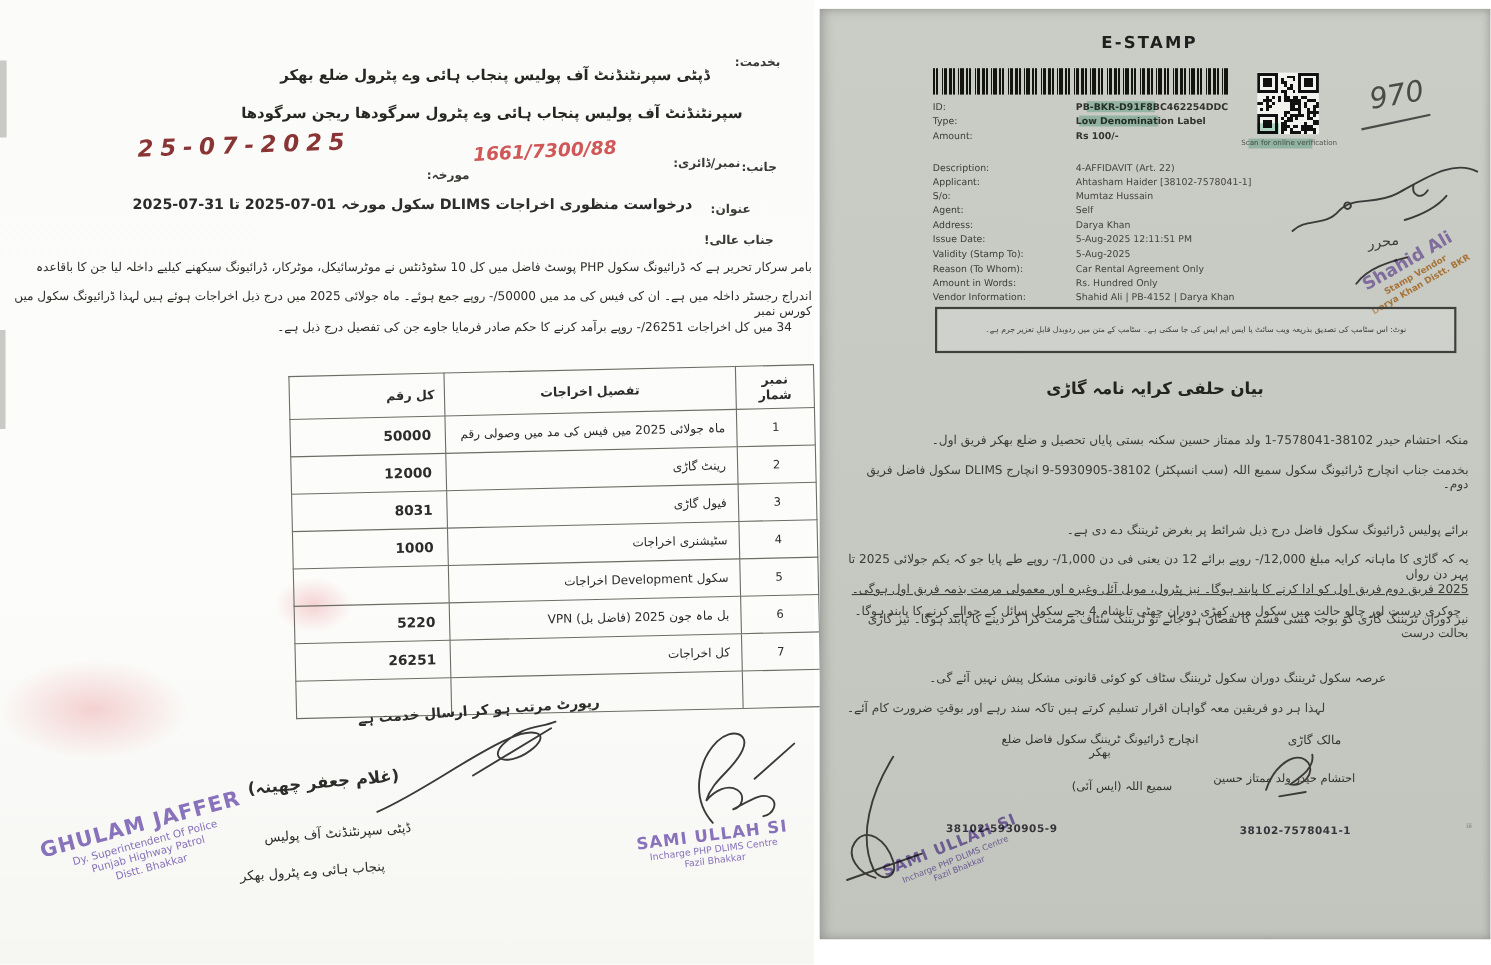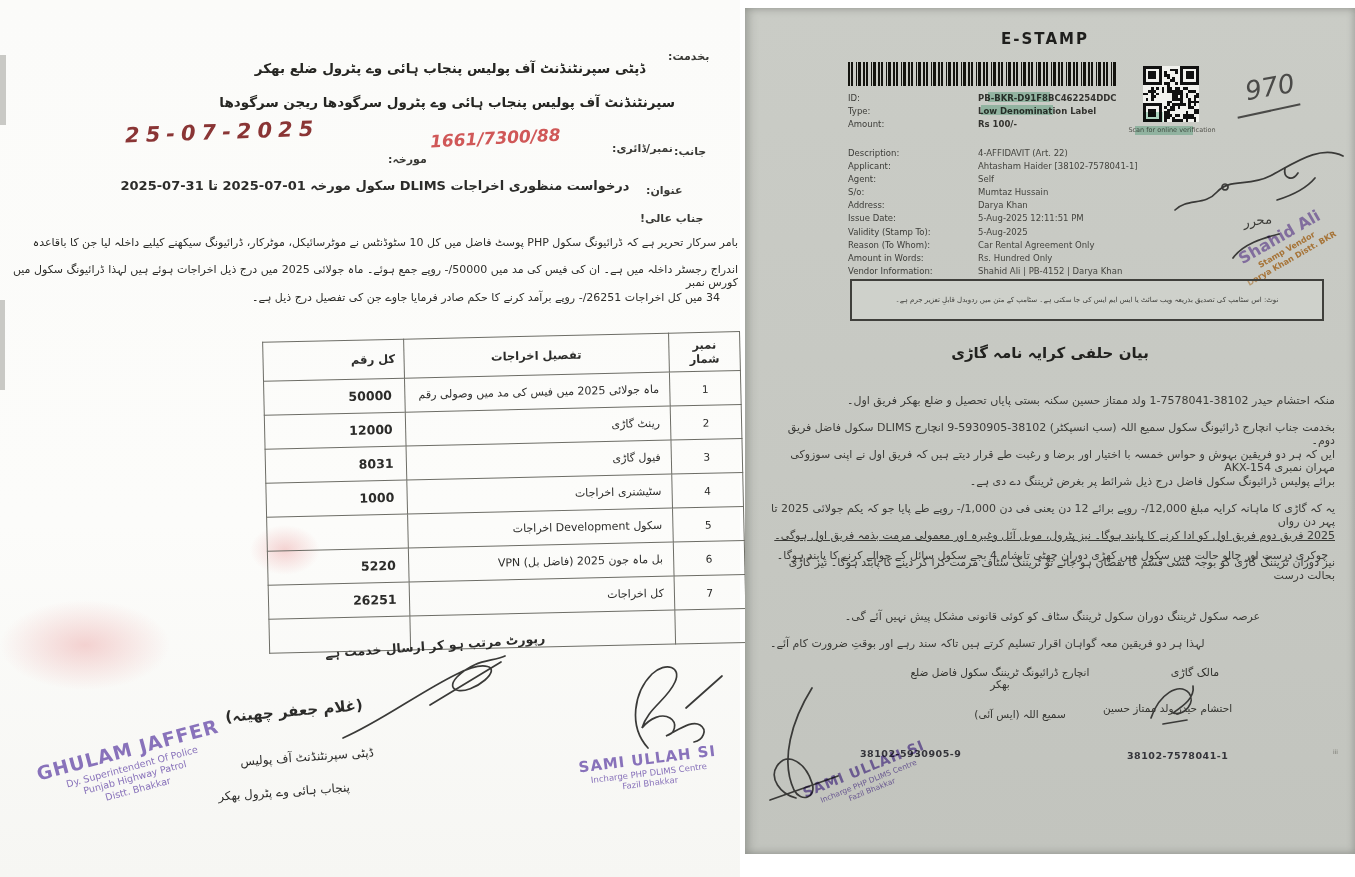--- a/index.html
+++ b/index.html
@@ -201,26 +201,26 @@
     <div class="abs" style="left:103px;top:139px;width:440px;">
       <div class="field-row">
           <span class="k">Description:</span>
           <span class="v">4-AFFIDAVIT (Art. 22)</span>
         </div>
       <div class="field-row">
           <span class="k">Applicant:</span>
           <span class="v">Ahtasham Haider [38102-7578041-1]</span>
         </div>
       <div class="field-row">
+          <span class="k">S/o:</span>
+          <span class="v">Mumtaz Hussain</span>
+        </div>
+      <div class="field-row">
           <span class="k">Agent:</span>
           <span class="v">Self</span>
-        </div>
-      <div class="field-row">
-          <span class="k">S/o:</span>
-          <span class="v">Mumtaz Hussain</span>
         </div>
       <div class="field-row">
           <span class="k">Address:</span>
           <span class="v">Darya Khan</span>
         </div>
       <div class="field-row">
           <span class="k">Issue Date:</span>
           <span class="v">5-Aug-2025 12:11:51 PM</span>
         </div>
       <div class="field-row">
@@ -400,21 +400,20 @@
       <div class="l2">Stamp Vendor</div>
       <div class="l2">Darya Khan Distt. BKR</div>
     </div>
 
     <div class="abs disclaimer rtl ctr" style="left:105px;top:271px;width:470px;height:38px;">نوٹ: اس سٹامپ کی تصدیق بذریعہ ویب سائٹ یا ایس ایم ایس کی جا سکتی ہے۔ سٹامپ کے متن میں ردوبدل قابلِ تعزیر جرم ہے۔</div>
 
     <div class="abs deed-title rtl ctr" style="left:175px;top:336px;width:260px;">بیان حلفی کرایہ نامہ گاڑی</div>
 
     <div class="abs para rtl" style="left:25px;top:386px;width:565px;">منکہ احتشام حیدر 38102-7578041-1 ولد ممتاز حسین سکنہ بستی پایاں تحصیل و ضلع بھکر فریق اول۔</div>
     <div class="abs para rtl" style="left:25px;top:413px;width:565px;">بخدمت جناب انچارج ڈرائیونگ سکول سمیع اللہ (سب انسپکٹر) 38102-5930905-9 انچارج DLIMS سکول فاضل فریق دوم۔</div>
-    <div class="abs para rtl" style="left:25px;top:440px;width:565px;">ایں کہ ہر دو فریقین بہوش و حواس خمسہ با اختیار اور برضا و رغبت طے قرار دیتے ہیں کہ فریق اول نے اپنی سوزوکی مہران نمبری AKX-154</div>
     <div class="abs para rtl" style="left:25px;top:467px;width:565px;">برائے پولیس ڈرائیونگ سکول فاضل درج ذیل شرائط پر بغرض ٹریننگ دے دی ہے۔</div>
     <div class="abs para rtl" style="left:25px;top:494px;width:565px;">یہ کہ گاڑی کا ماہانہ کرایہ مبلغ 12,000/- روپے برائے 12 دن یعنی فی دن 1,000/- روپے طے پایا جو کہ یکم جولائی 2025 تا پہر دن رواں</div>
     <div class="abs para rtl" style="left:25px;top:521px;width:565px;text-decoration:underline;">2025 فریق دوم فریق اول کو ادا کرنے کا پابند ہوگا۔ نیز پٹرول، موبل آئل وغیرہ اور معمولی مرمت بذمہ فریق اول ہوگی۔</div>
     <div class="abs para rtl" style="left:25px;top:548px;width:565px;">نیز دوران ٹریننگ گاڑی کو بوجہ کسی قسم کا نقصان ہو جائے تو ٹریننگ سٹاف مرمت کرا کر دینے کا پابند ہوگا۔ نیز گاڑی بحالت درست</div>
     <div class="abs para rtl" style="left:25px;top:541px;width:565px;text-align:center;">چوکری درست اور چالو حالت میں سکول میں کھڑی دوران چھٹی تا شام 4 بجے سکول سائل کے حوالے کرنے کا پابند ہوگا۔</div>
     <div class="abs para rtl" style="left:25px;top:602px;width:565px;text-align:center;">عرصہ سکول ٹریننگ دوران سکول ٹریننگ سٹاف کو کوئی قانونی مشکل پیش نہیں آئے گی۔</div>
     <div class="abs para rtl" style="left:25px;top:629px;width:565px;text-align:left;">لہذا ہر دو فریقین معہ گواہان اقرار تسلیم کرتے ہیں تاکہ سند رہے اور بوقتِ ضرورت کام آئے۔</div>
 
     <div class="abs small-urdu rtl ctr" style="left:385px;top:658px;width:130px;font-size:11px;">مالک گاڑی</div>
     <div class="abs small-urdu rtl ctr" style="left:160px;top:658px;width:190px;">انچارج ڈرائیونگ ٹریننگ سکول فاضل ضلع بھکر</div>

